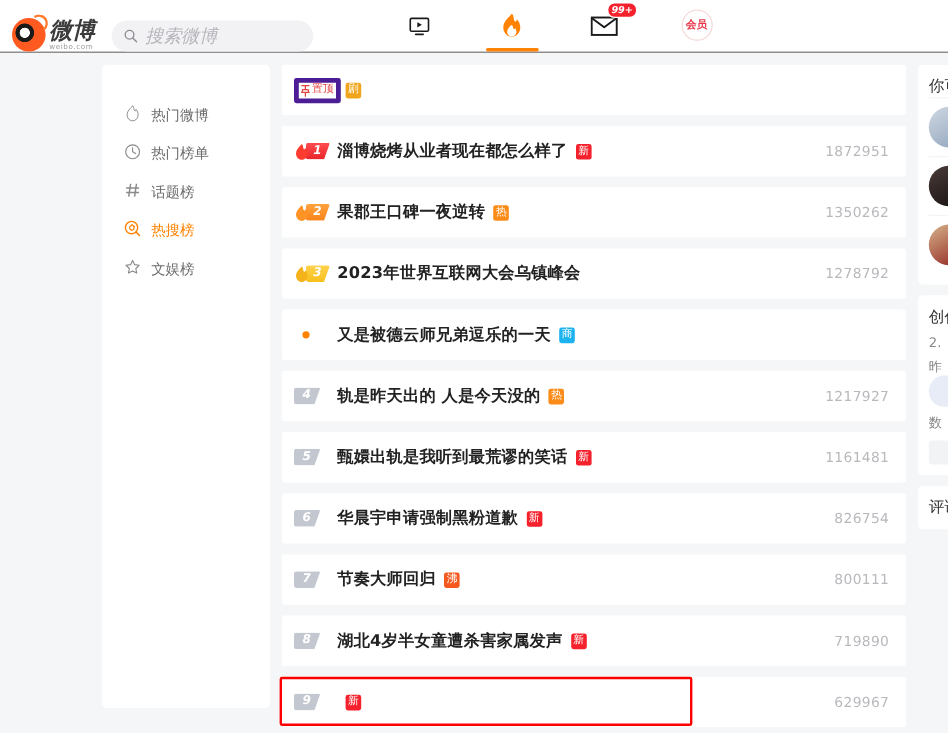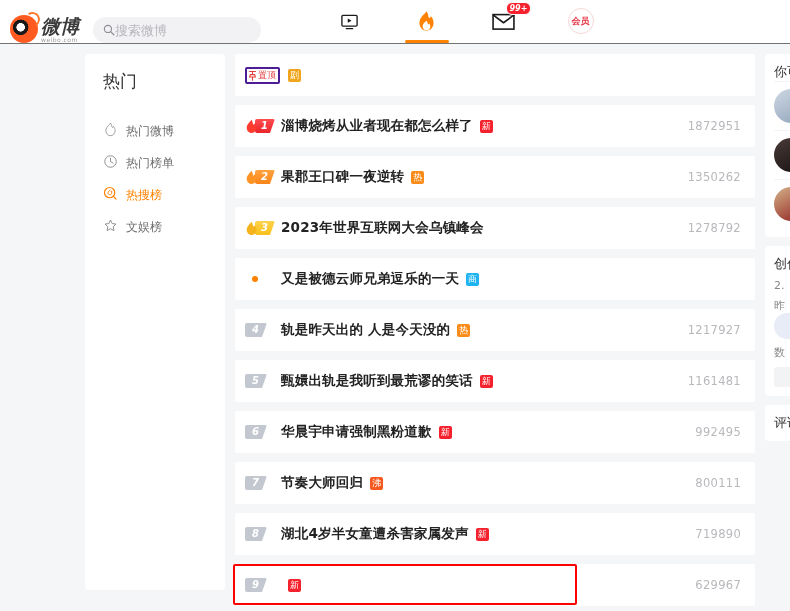--- a/index.html
+++ b/index.html
@@ -39,22 +39,23 @@
     margin-left: 14px;
     width: 168px; height: 26px;
     background: #f2f2f5;
     border-radius: 13px;
     display: flex; align-items: center;
     padding: 0 10px;
   }
   .search-ico { width: 12px; height: 12px; flex: 0 0 auto; }
   .search-input {
     border: none; outline: none; background: transparent;
-    font-size: 13px; color: #333; margin-left: 0; width: 100%;
+    font-size: 15px; color: #333; margin-left: 6px; width: 100%;
     font-family: inherit;
+    font-style: italic;
   }
   .search-input::placeholder { color: #b5b5bb; }
 
   .nav-icons { display: flex; align-items: stretch; margin-left: 50px; height: 44px; }
   .nav-item {
     position: relative; width: 77px;
     display: flex; align-items: center; justify-content: center;
     cursor: pointer;
   }
   .nav-item.active::after {
@@ -104,21 +105,21 @@
     display: flex; align-items: center;
     padding: 0 14px 0 10px;
     border-radius: 2px;
     margin-bottom: 9px;
     cursor: pointer;
   }
   .rank-cell { width: 36px; flex: 0 0 36px; display: flex; align-items: center; }
 
   .pin-badge {
     display: inline-flex; align-items: center;
-    border: 2px solid #4c1d95; border-radius: 2px;
+    border: 4px solid #4c1d95; border-radius: 2px;
     color: #e23f3f; font-size: 9px; line-height: 13px;
     padding: 0 2px 0 1px; background: #fff; white-space: nowrap;
   }
   .pin-ico { width: 9px; height: 11px; margin-right: 1px; }
 
   .rank-flame { display: flex; align-items: center; }
   .flame-ico { width: 13px; height: 15px; margin-right: -3px; position: relative; z-index: 2; }
   .rank-tag {
     color: #fff; font-size: 10px; font-weight: 700; font-style: italic;
     line-height: 14px; height: 14px; padding: 0 7px 0 6px;
@@ -240,37 +241,45 @@
     </div>
 
   </div>
 </div>
 
 <div class="page">
 
   <div class="spacer-left"></div>
 
   <div class="sidebar">
-    <div class="side-title">热门</div>
 
     <div class="side-item">
       <svg class="side-ico" viewBox="0 0 24 28">
         <path d="M12 2c3 3.8 1.4 6.3 3.1 7.8 1.3 1.1 2.1-.6 2.2-1.9 2.5 2.9 3.3 5.4 3.3 8.4 0 5.2-3.9 9.3-8.6 9.3S3.4 21.5 3.4 16.3c0-4.4 2.5-7.2 4.8-9.9C10 4 11.6 3.3 12 2z" fill="none" stroke="#8a8a8a" stroke-width="1.5"></path>
       </svg>
       <span class="side-label">热门微博</span>
     </div>
 
     <div class="side-item">
       <svg class="side-ico" viewBox="0 0 24 24">
         <circle cx="12" cy="12" r="9.2" fill="none" stroke="#8a8a8a" stroke-width="1.5"></circle>
         <path d="M12 6.6V12l4 2.4" fill="none" stroke="#8a8a8a" stroke-width="1.5" stroke-linecap="round"></path>
       </svg>
       <span class="side-label">热门榜单</span>
     </div>
 
+    <div class="side-item">
+      <svg class="side-ico" viewBox="0 0 24 24">
+        <line x1="9.4" y1="3.4" x2="6.8" y2="20.6" stroke="#8a8a8a" stroke-width="2"></line>
+        <line x1="17.2" y1="3.4" x2="14.6" y2="20.6" stroke="#8a8a8a" stroke-width="2"></line>
+        <line x1="3.4" y1="9.2" x2="20.6" y2="9.2" stroke="#8a8a8a" stroke-width="2"></line>
+        <line x1="3.4" y1="15.2" x2="20.6" y2="15.2" stroke="#8a8a8a" stroke-width="2"></line>
+      </svg>
+      <span class="side-label">话题榜</span>
+    </div>
 
     <div class="side-item active">
       <svg class="side-ico" viewBox="0 0 24 24">
         <circle cx="10.6" cy="10.6" r="8.2" fill="none" stroke="#ff8200" stroke-width="1.9"></circle>
         <path d="M11.6 6.4c-1.2 2-3.6 1.9-3.6 4.6 0 1.7 1.3 3 3 3s3-1.3 3-3c0-1.3-1-2-1.3-3 .8.2 1.4.6 1.8 1.2" fill="none" stroke="#ff8200" stroke-width="1.5" stroke-linecap="round"></path>
         <line x1="16.6" y1="16.6" x2="21" y2="21" stroke="#ff8200" stroke-width="2" stroke-linecap="round"></line>
       </svg>
       <span class="side-label">热搜榜</span>
     </div>
 
@@ -365,21 +374,21 @@
       <span class="tag xin">新</span>
       <span class="hot-count">1161481</span>
     </div>
 
     <div class="hot-row">
       <div class="rank-cell">
         <span class="rank-tag gray">6</span>
       </div>
       <span class="hot-title">华晨宇申请强制黑粉道歉</span>
       <span class="tag xin">新</span>
-      <span class="hot-count">992495</span>
+      <span class="hot-count">826754</span>
     </div>
 
     <div class="hot-row">
       <div class="rank-cell">
         <span class="rank-tag gray">7</span>
       </div>
       <span class="hot-title">节奏大师回归</span>
       <span class="tag fei">沸</span>
       <span class="hot-count">800111</span>
     </div>

